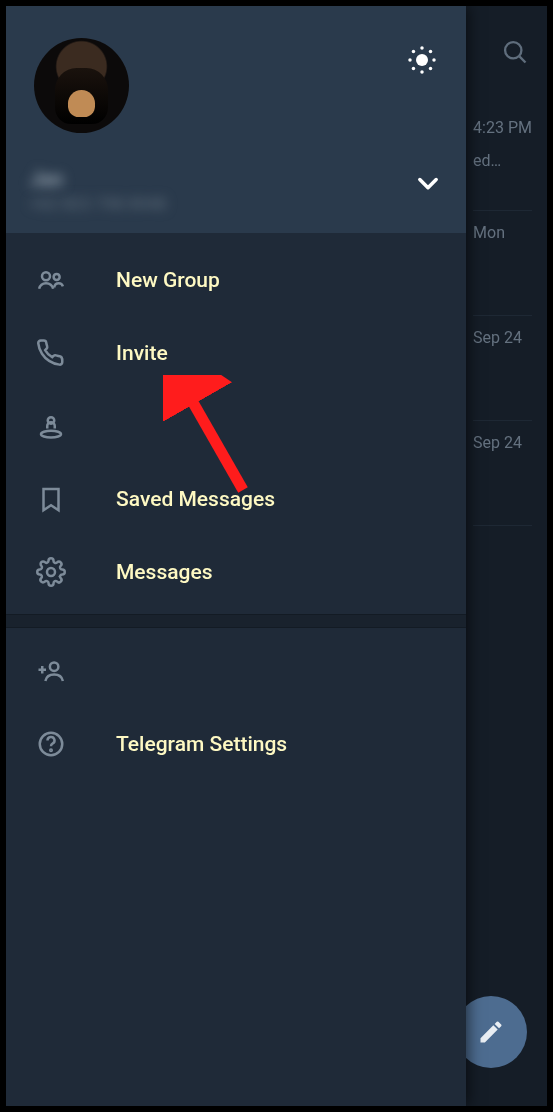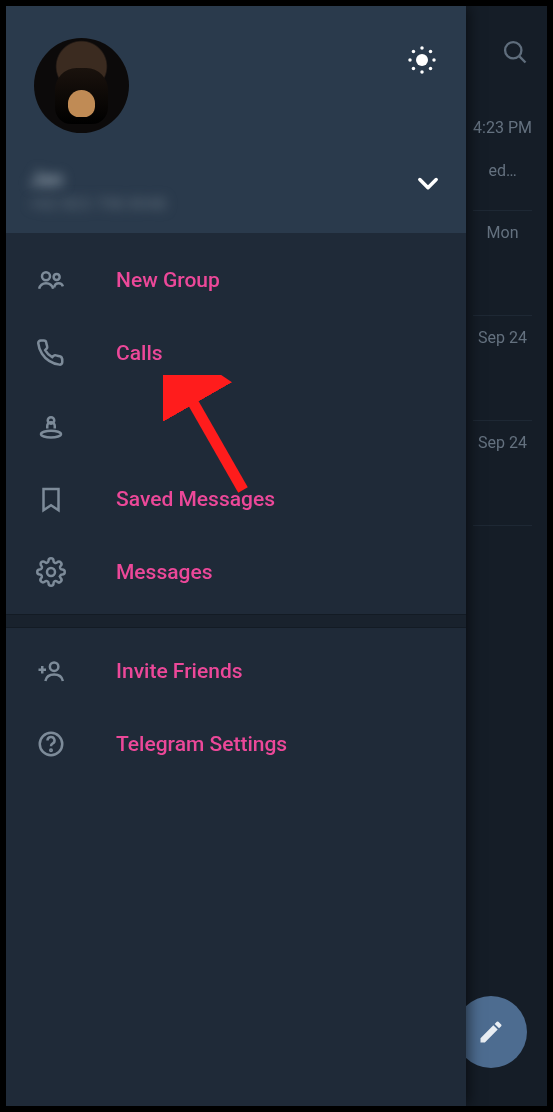--- a/index.html
+++ b/index.html
@@ -32,21 +32,21 @@
   .bg-search svg { width: 28px; height: 28px; }
   .bg-rows {
     position: absolute;
     top: 100px;
     right: 15px;
     color: #64717f;
     font-size: 16px;
   }
   .bg-row {
     height: 105px;
-    text-align: center;
+    text-align: left;
     padding-top: 12px;
     border-bottom: 1px solid #1e2834;
   }
   .fab {
     position: absolute;
     right: 20px;
     bottom: 38px;
     width: 72px;
     height: 72px;
     border-radius: 50%;
@@ -135,21 +135,21 @@
 
   .menu-list {
     padding-top: 10px;
   }
   .menu-item {
     display: flex;
     align-items: center;
     height: 73px;
     padding-left: 30px;
     cursor: pointer;
-    color: #ec4899;
+    color: #fef9c3;
     font-size: 21px;
     font-weight: 500;
   }
   .menu-icon {
     width: 36px;
     display: flex;
     align-items: center;
     color: #7d8b99;
   }
   .menu-icon svg { width: 30px; height: 30px; }
@@ -182,21 +182,21 @@
   <div class="bg">
     <div class="bg-search">
       <svg viewBox="0 0 24 24" fill="none" stroke="currentColor" stroke-width="2">
         <circle cx="10.5" cy="10.5" r="7"></circle>
           <path d="m21 21-5.2-5.2"></path>
       </svg>
     </div>
     <div class="bg-rows">
       <div class="bg-row">
         <div>4:23 PM</div>
-        <div style="margin-top:24px">ed…</div>
+        <div style="margin-top:14px">ed…</div>
       </div>
       <div class="bg-row">
         <div>Mon</div>
       </div>
       <div class="bg-row">
         <div>Sep 24</div>
       </div>
       <div class="bg-row">
         <div>Sep 24</div>
       </div>
@@ -251,21 +251,21 @@
         <span class="menu-label">New Group</span>
       </div>
 
 
       <div class="menu-item">
         <span class="menu-icon">
           <svg viewBox="0 0 24 24" fill="none" stroke="currentColor" stroke-width="2">
             <path d="M21 16.9v2.4a2 2 0 0 1-2.2 2 19 19 0 0 1-8.3-3 18.6 18.6 0 0 1-5.7-5.7 19 19 0 0 1-3-8.4A2 2 0 0 1 3.8 2h2.4a2 2 0 0 1 2 1.7c.1 1 .4 1.9.7 2.8a2 2 0 0 1-.5 2.1L7.3 9.7a15 15 0 0 0 5.7 5.7l1-1a2 2 0 0 1 2.2-.5c.9.3 1.8.6 2.8.7a2 2 0 0 1 1.7 2z"></path>
           </svg>
         </span>
-        <span class="menu-label">Calls</span>
+        <span class="menu-label">Invite</span>
       </div>
 
       <div class="menu-item">
         <span class="menu-icon">
           <svg viewBox="0 0 24 24" fill="none" stroke="currentColor" stroke-width="2">
             <circle cx="12" cy="7.5" r="2.6"></circle>
             <path d="M9 14v-2a3 3 0 0 1 6 0v2"></path>
             <ellipse cx="12" cy="18.5" rx="8" ry="2.7"></ellipse>
           </svg>
         </span>
@@ -293,21 +293,20 @@
       <div class="divider"></div>
 
       <div class="menu-item">
         <span class="menu-icon">
           <svg viewBox="0 0 24 24" fill="none" stroke="currentColor" stroke-width="2">
             <circle cx="14.5" cy="8.5" r="3.4"></circle>
             <path d="M7.5 20c.7-3.4 3.3-5.2 7-5.2s6.3 1.8 7 5.2"></path>
             <path d="M5 8v6M2 11h6"></path>
           </svg>
         </span>
-        <span class="menu-label">Invite Friends</span>
       </div>
 
       <div class="menu-item">
         <span class="menu-icon">
           <svg viewBox="0 0 24 24" fill="none" stroke="currentColor" stroke-width="2">
             <circle cx="12" cy="12" r="9"></circle>
             <path d="M9.2 9.2a2.8 2.8 0 1 1 4 2.5c-.9.5-1.2 1-1.2 2"></path>
             <circle cx="12" cy="17" r="0.6" fill="currentColor"></circle>
           </svg>
         </span>

